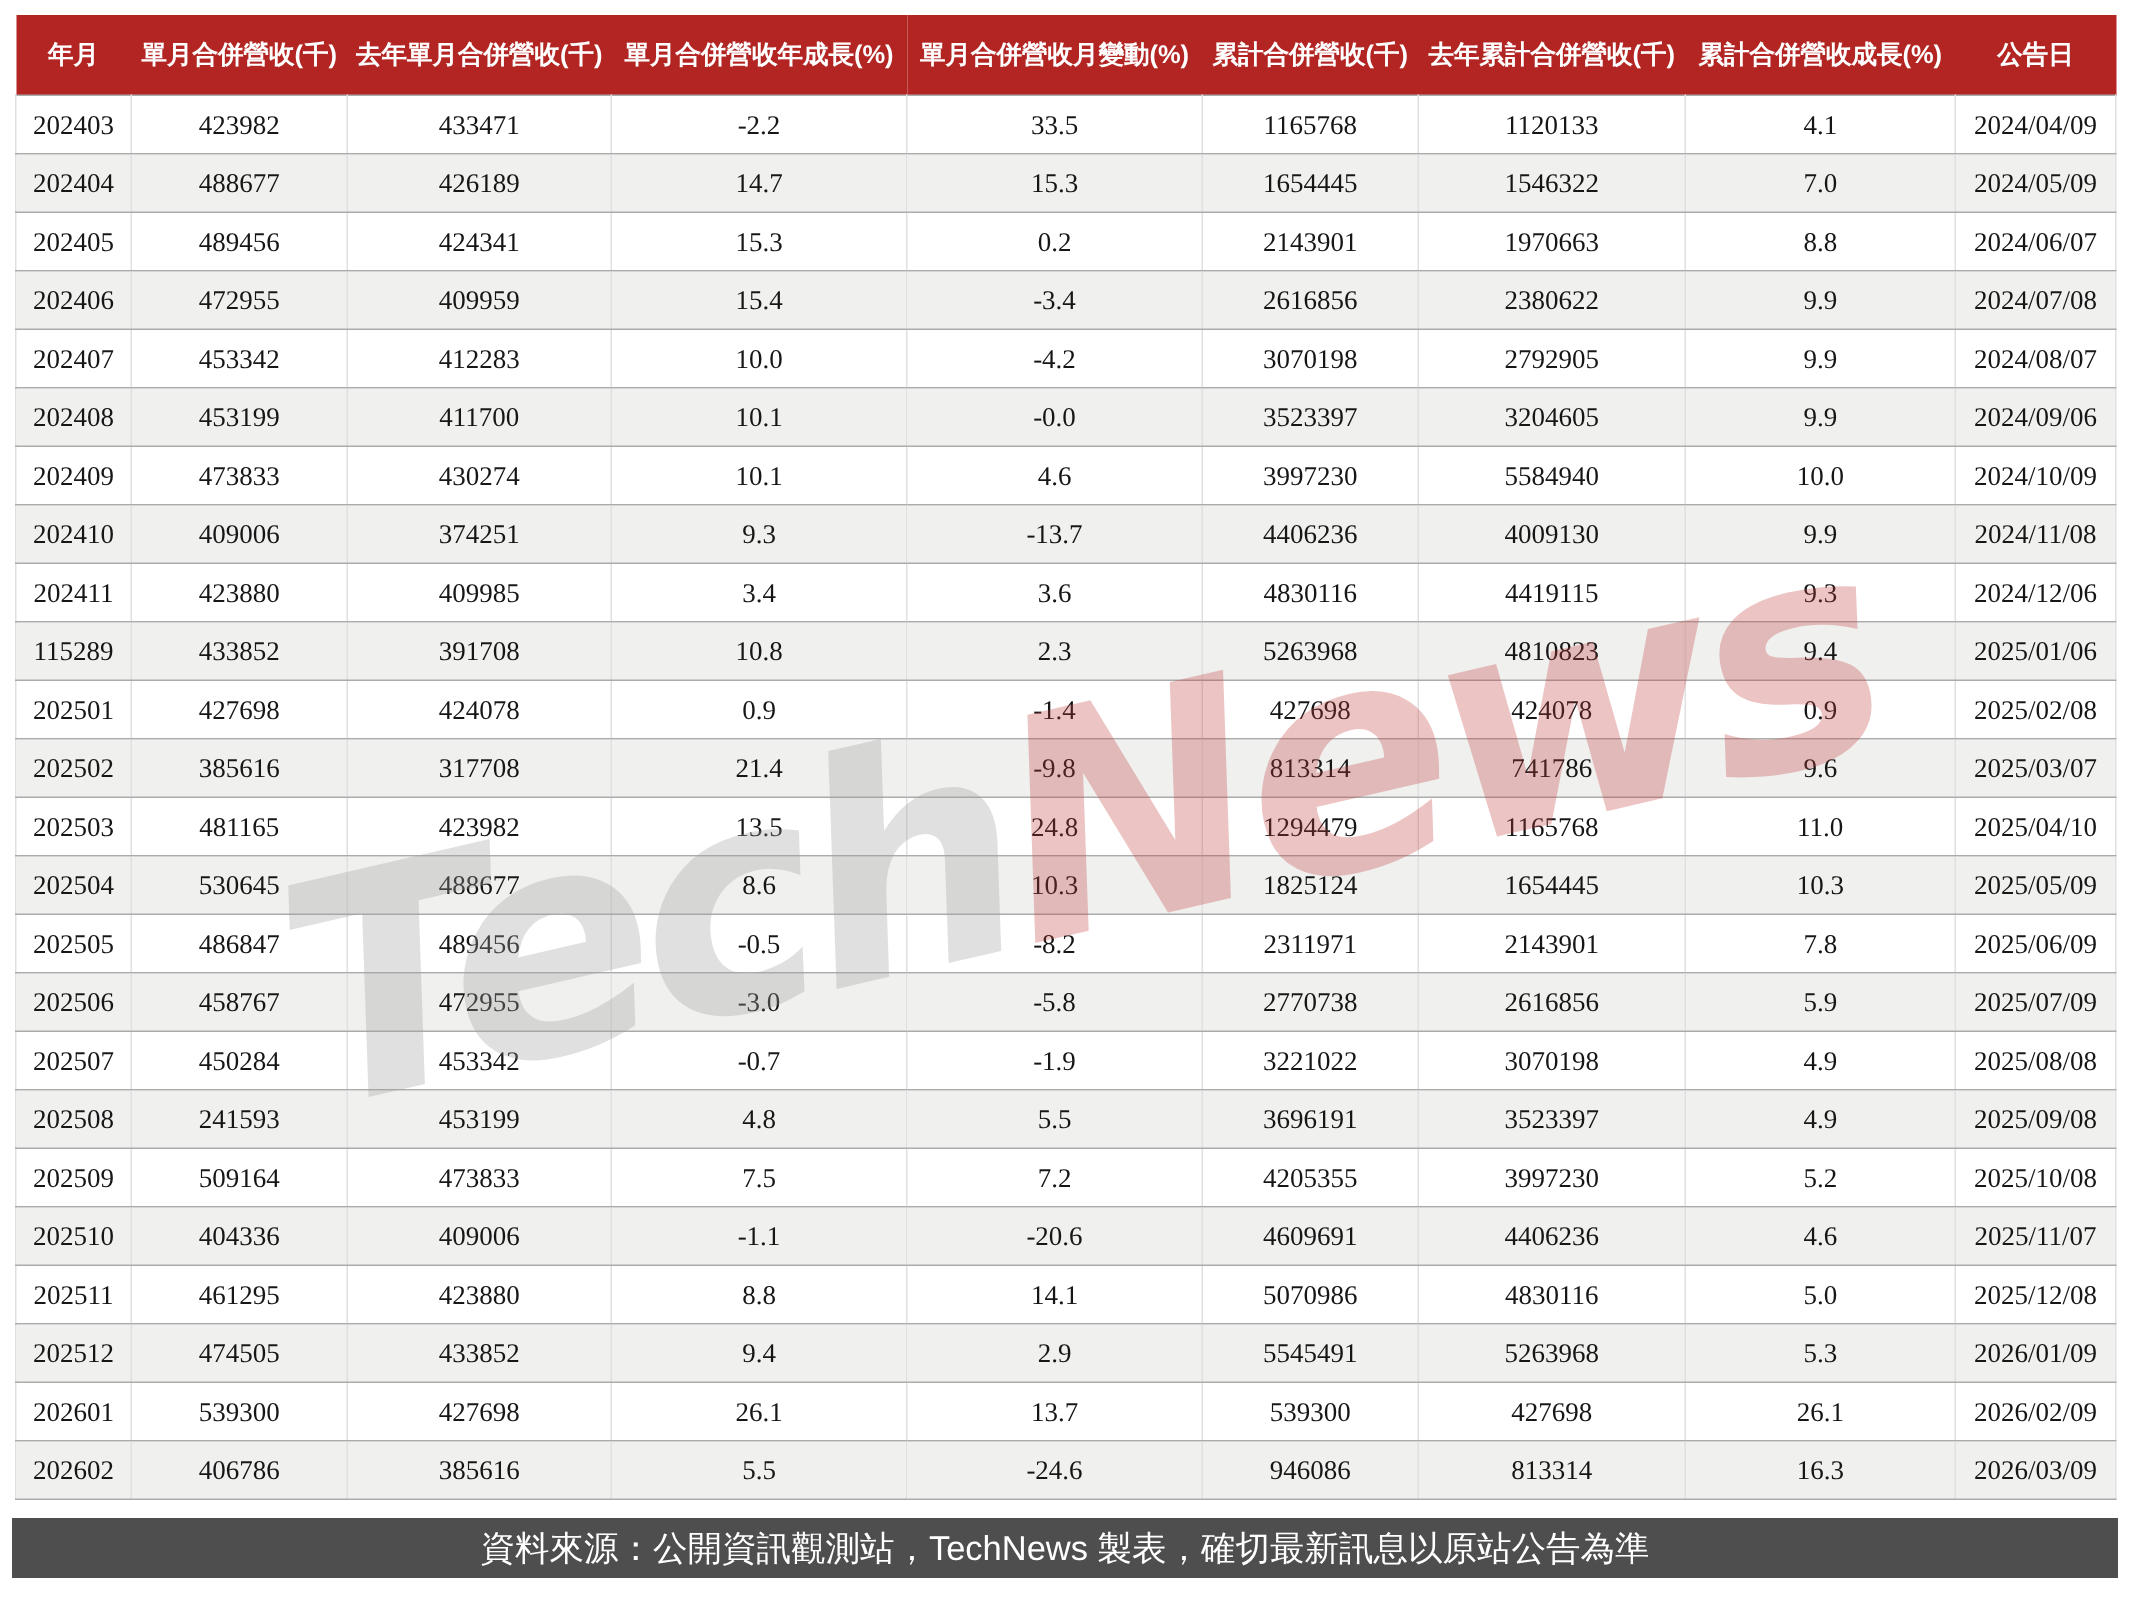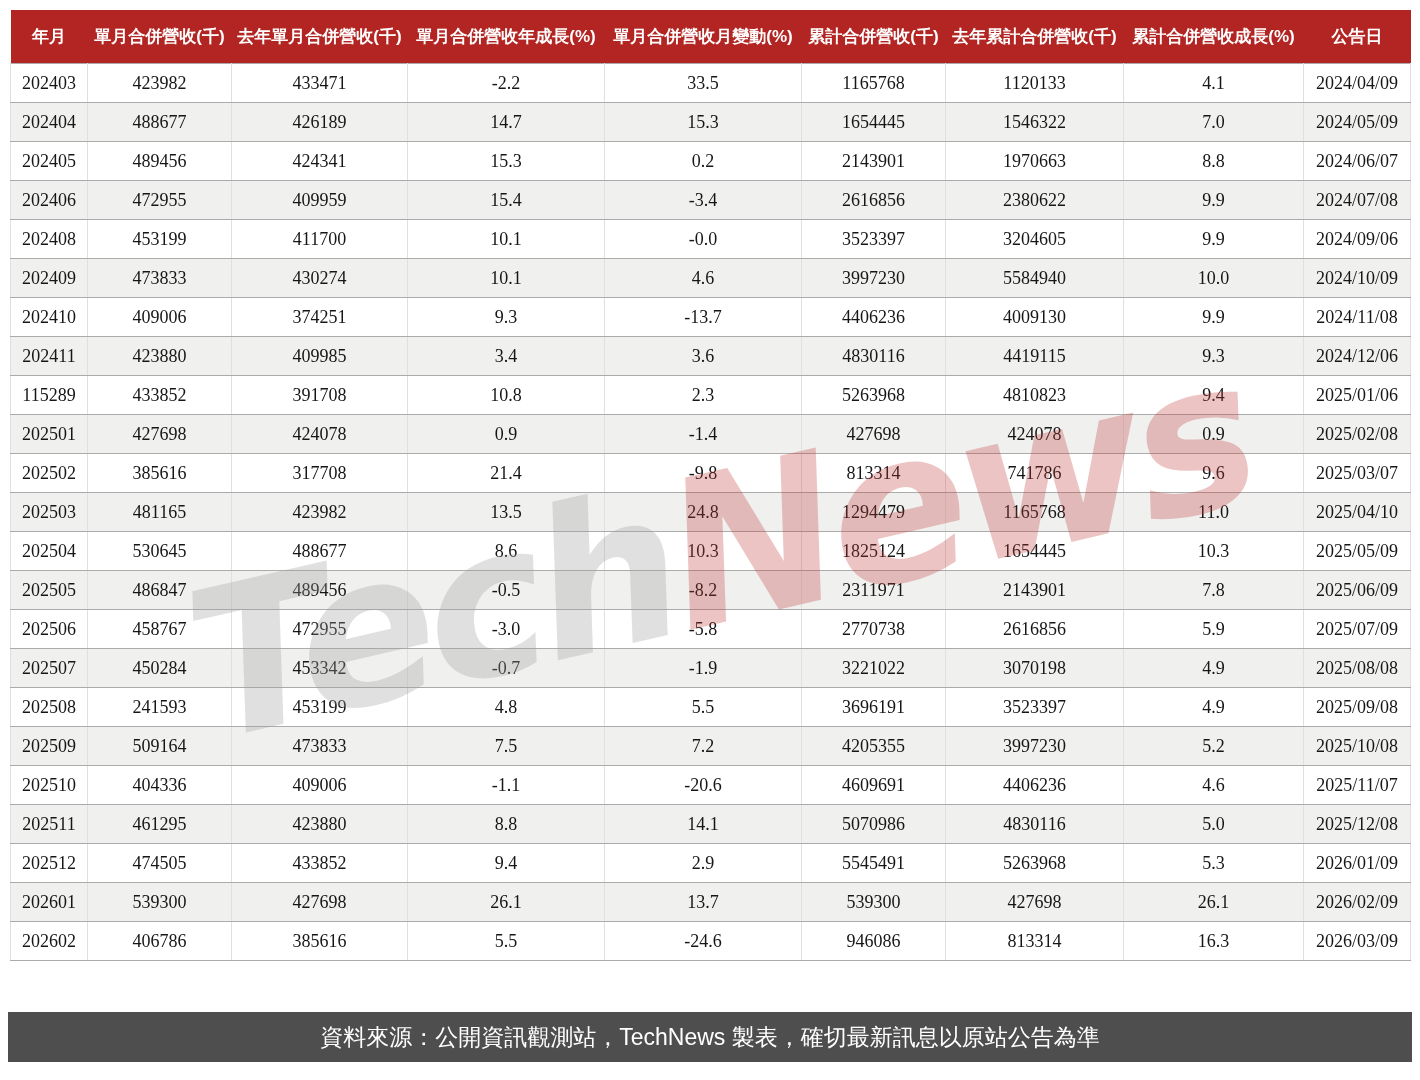--- a/index.html
+++ b/index.html
@@ -75,21 +75,21 @@
     z-index: 5;
     white-space: nowrap;
   }
   .wm-tech { color: rgba(160, 160, 160, 0.32); }
   .wm-news { color: rgba(192, 60, 56, 0.30); }
   .footer-bar {
     position: absolute;
     left: 8px;
     top: 1012px;
     width: 1404px;
-    height: 50px;
+    height: 40px;
     background: #4E4E4E;
     color: #ffffff;
     display: flex;
     align-items: center;
     justify-content: center;
     font-family: "Liberation Sans", sans-serif;
     font-size: 23px;
     z-index: 6;
   }
 </style>
@@ -162,20 +162,31 @@
           <td>472955</td>
           <td>409959</td>
           <td>15.4</td>
           <td>-3.4</td>
           <td>2616856</td>
           <td>2380622</td>
           <td>9.9</td>
           <td>2024/07/08</td>
         </tr>
         <tr>
+          <td>202407</td>
+          <td>453342</td>
+          <td>412283</td>
+          <td>10.0</td>
+          <td>-4.2</td>
+          <td>3070198</td>
+          <td>2792905</td>
+          <td>9.9</td>
+          <td>2024/08/07</td>
+        </tr>
+        <tr>
           <td>202408</td>
           <td>453199</td>
           <td>411700</td>
           <td>10.1</td>
           <td>-0.0</td>
           <td>3523397</td>
           <td>3204605</td>
           <td>9.9</td>
           <td>2024/09/06</td>
         </tr>

